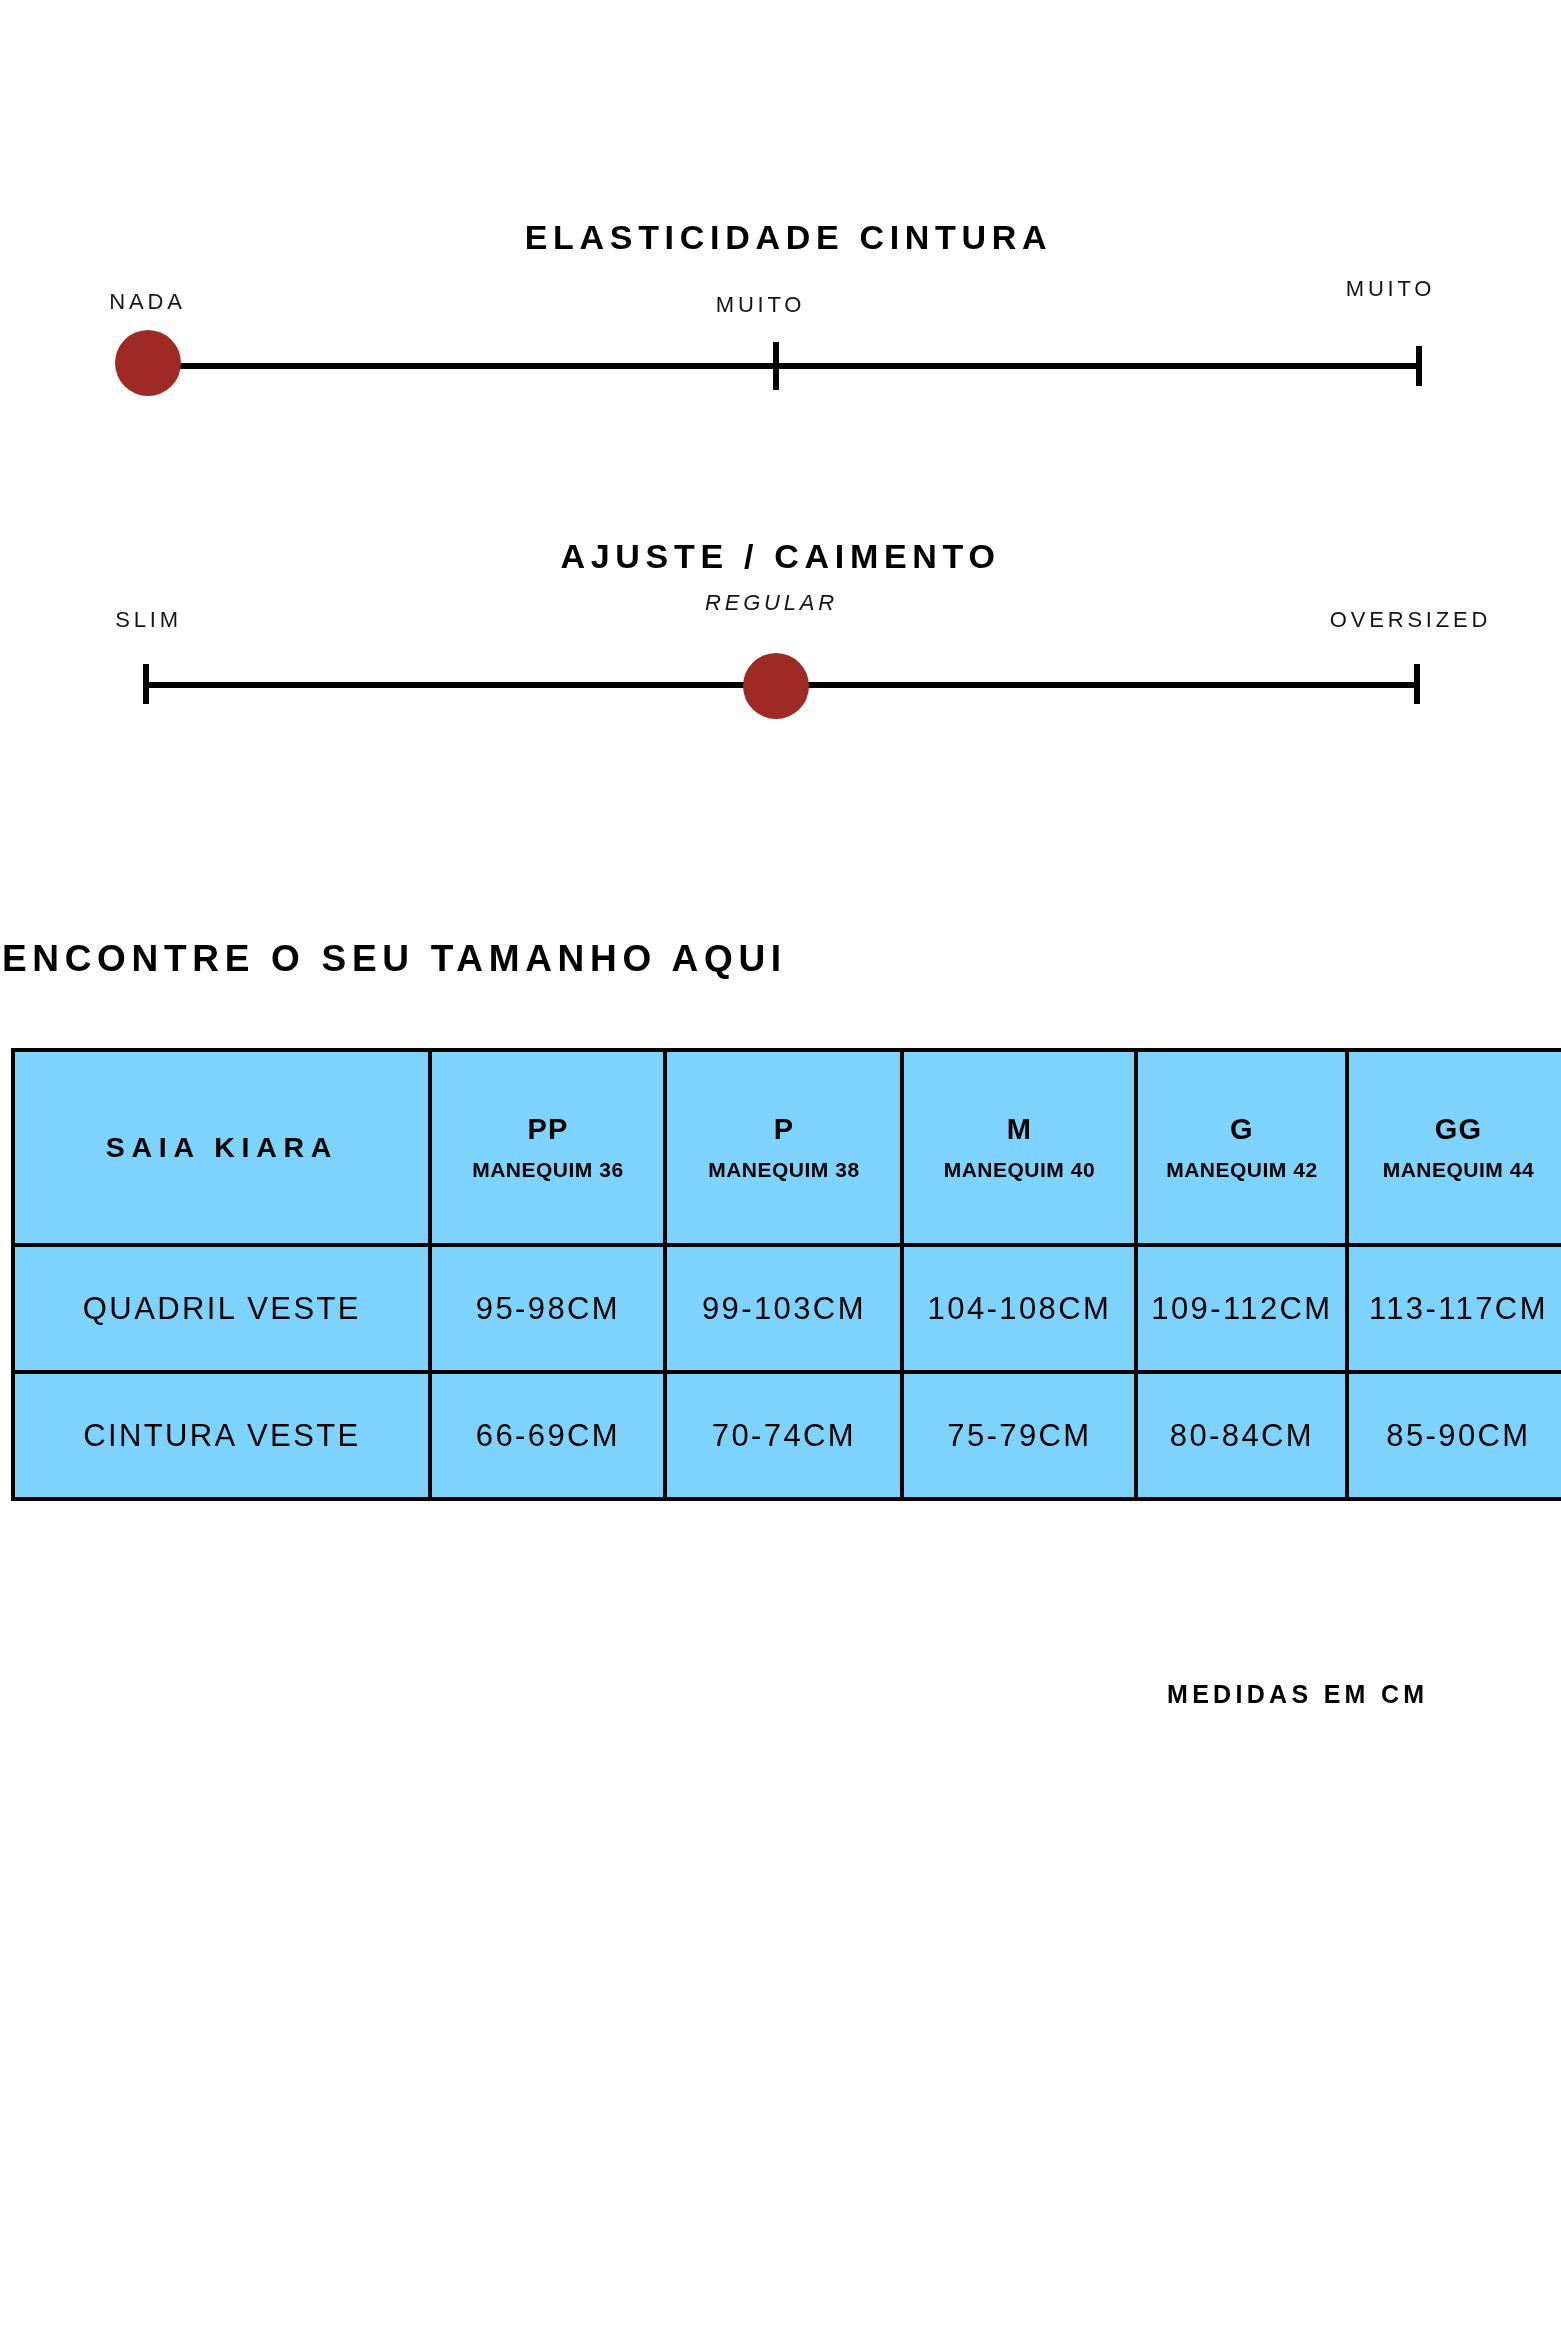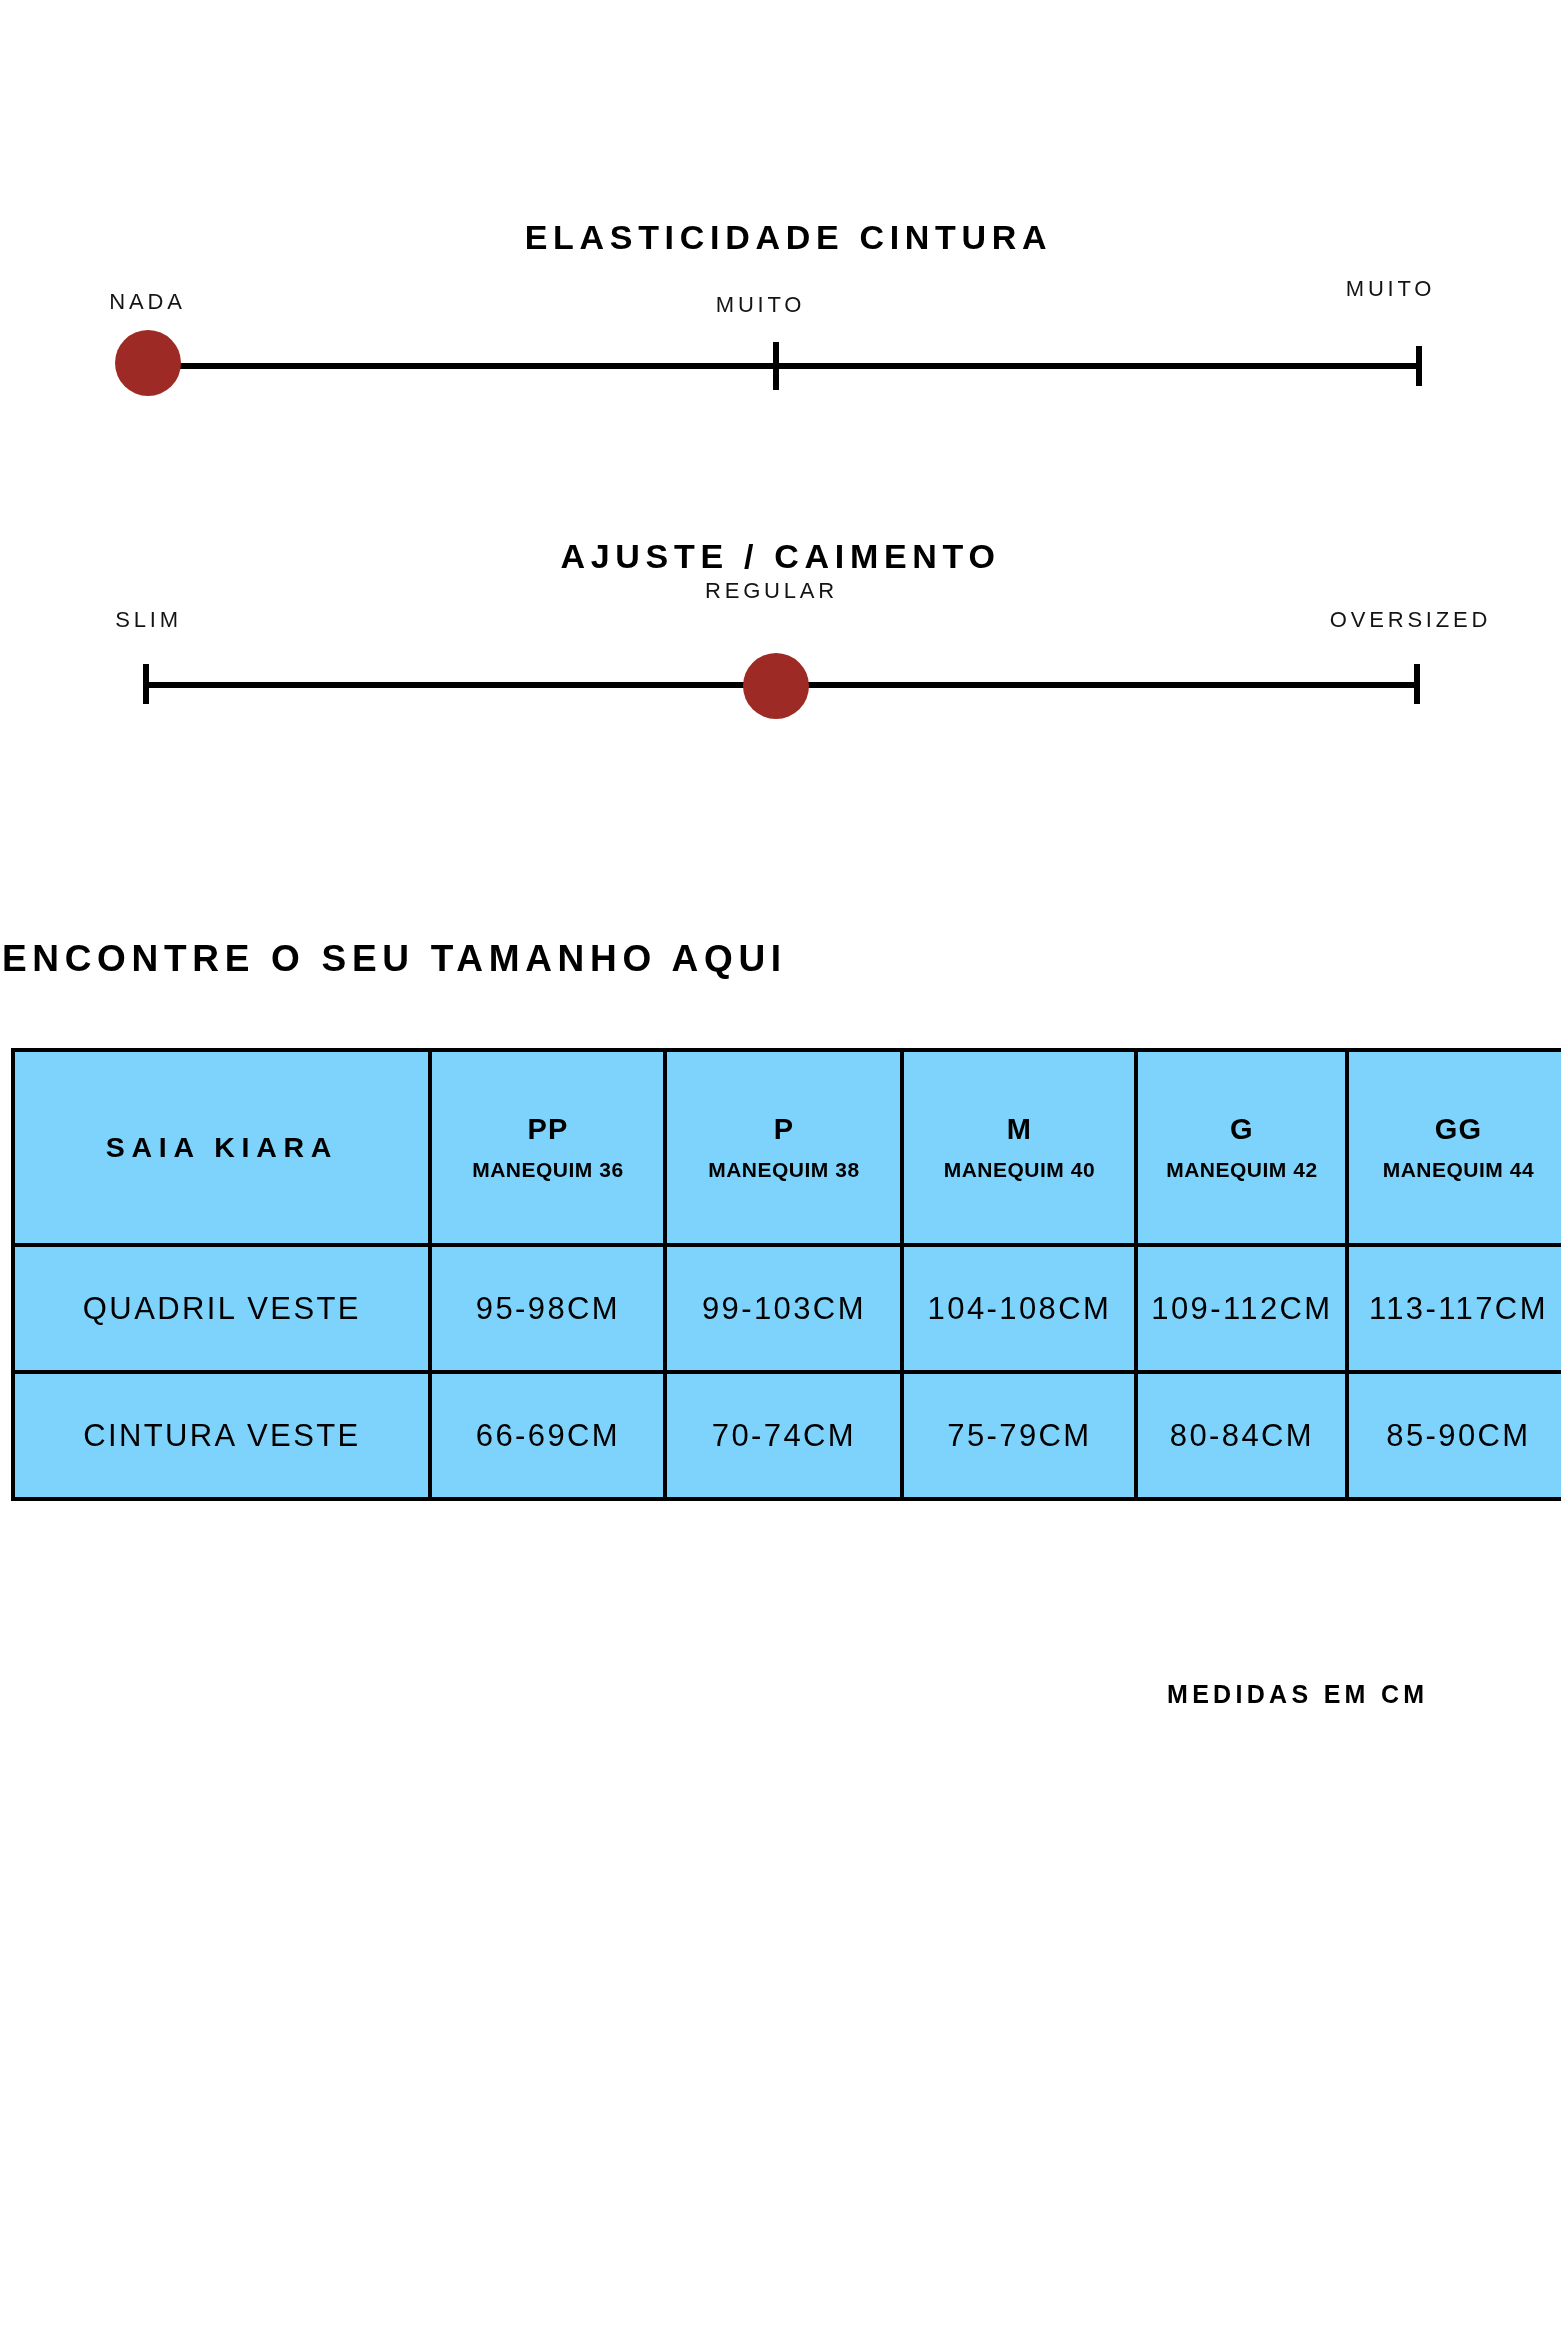--- a/index.html
+++ b/index.html
@@ -35,21 +35,21 @@
     <div class="abs track" style="left:148px;top:363px;width:1271px;"></div>
     <div class="abs tick" style="left:773px;top:342px;height:48px;"></div>
     <div class="abs tick" style="left:1416px;top:346px;height:40px;"></div>
     <div class="abs dot" style="left:115px;top:330px;"></div>
   </div>
 
   <div>
     <div class="abs slider-title" style="top:539px;">AJUSTE / CAIMENTO</div>
 
     <div class="abs slider-label" style="left:63px;top:609px;">SLIM</div>
-    <div class="abs slider-label" style="left:686px;top:580px;">REGULAR</div>
+    <div class="abs slider-label" style="left:686px;top:592px;font-style:italic;">REGULAR</div>
     <div class="abs slider-label" style="left:1325px;top:609px;">OVERSIZED</div>
 
     <div class="abs track" style="left:145px;top:682px;width:1272px;"></div>
     <div class="abs tick" style="left:143px;top:664px;height:40px;"></div>
     <div class="abs tick" style="left:1414px;top:664px;height:40px;"></div>
     <div class="abs dot" style="left:743px;top:653px;"></div>
   </div>
 
   <div class="abs section-heading">ENCONTRE O SEU TAMANHO AQUI</div>
 

